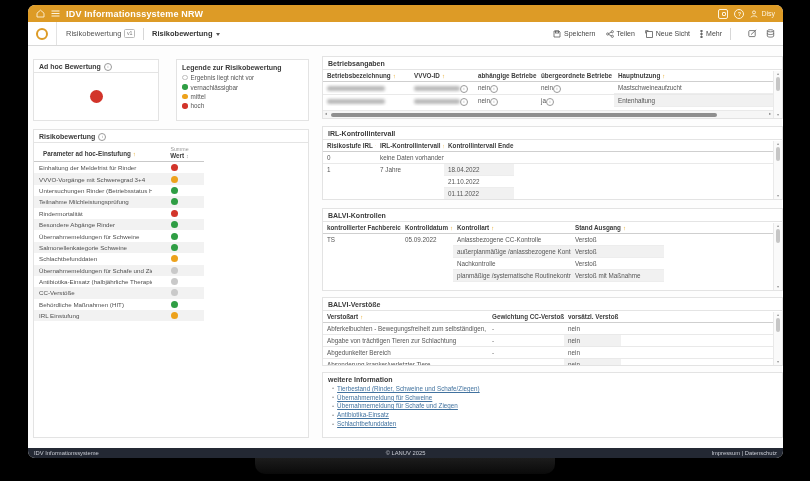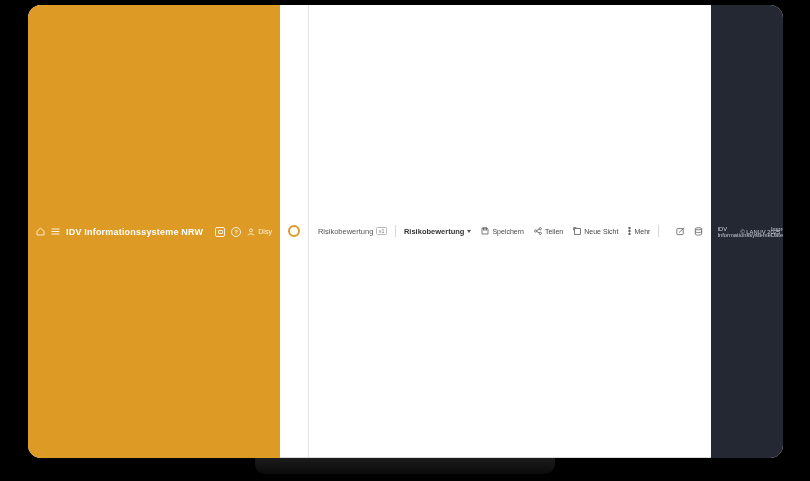--- a/index.html
+++ b/index.html
@@ -1,21 +1,21 @@
 <!DOCTYPE html>
 <html><head>
 <meta charset="utf-8">
 <style>
   html,body{margin:0;padding:0;}
   body{width:810px;height:481px;background:#000;position:relative;overflow:hidden;
        font-family:"Liberation Sans",sans-serif;}
   .flex-sp{flex:1;}
   
   .screen{position:absolute;left:28px;top:5px;width:755px;height:453px;background:#fff;
-          border-radius:13px;overflow:hidden;display:flex;}
+          border-radius:7px;overflow:hidden;display:flex;flex-direction:column;}
   .stand{position:absolute;left:255px;top:458px;width:300px;height:16px;
          background:linear-gradient(#1c1c1c,#0a0a0a);border-radius:0 0 10px 10px;}
   
   .appbar{flex:0 0 17px;background:#dd9b26;display:flex;align-items:center;gap:6px;
           padding:0 8px;color:#fff;}
   .app-title{font-size:9px;font-weight:bold;letter-spacing:.2px;white-space:nowrap;}
   .ic{display:inline-flex;align-items:center;justify-content:center;color:#fdf3dd;cursor:pointer;}
   .help-ic{width:8px;height:8px;border:1px solid #fdf3dd;border-radius:50%;font-size:5.5px;font-weight:bold;}
   .apps-ic{width:8px;height:8px;border:1px solid #fdf3dd;border-radius:2px;position:relative;}
   .apps-ic::after{content:"";position:absolute;left:2.2px;top:2.2px;width:2.6px;height:2.6px;

